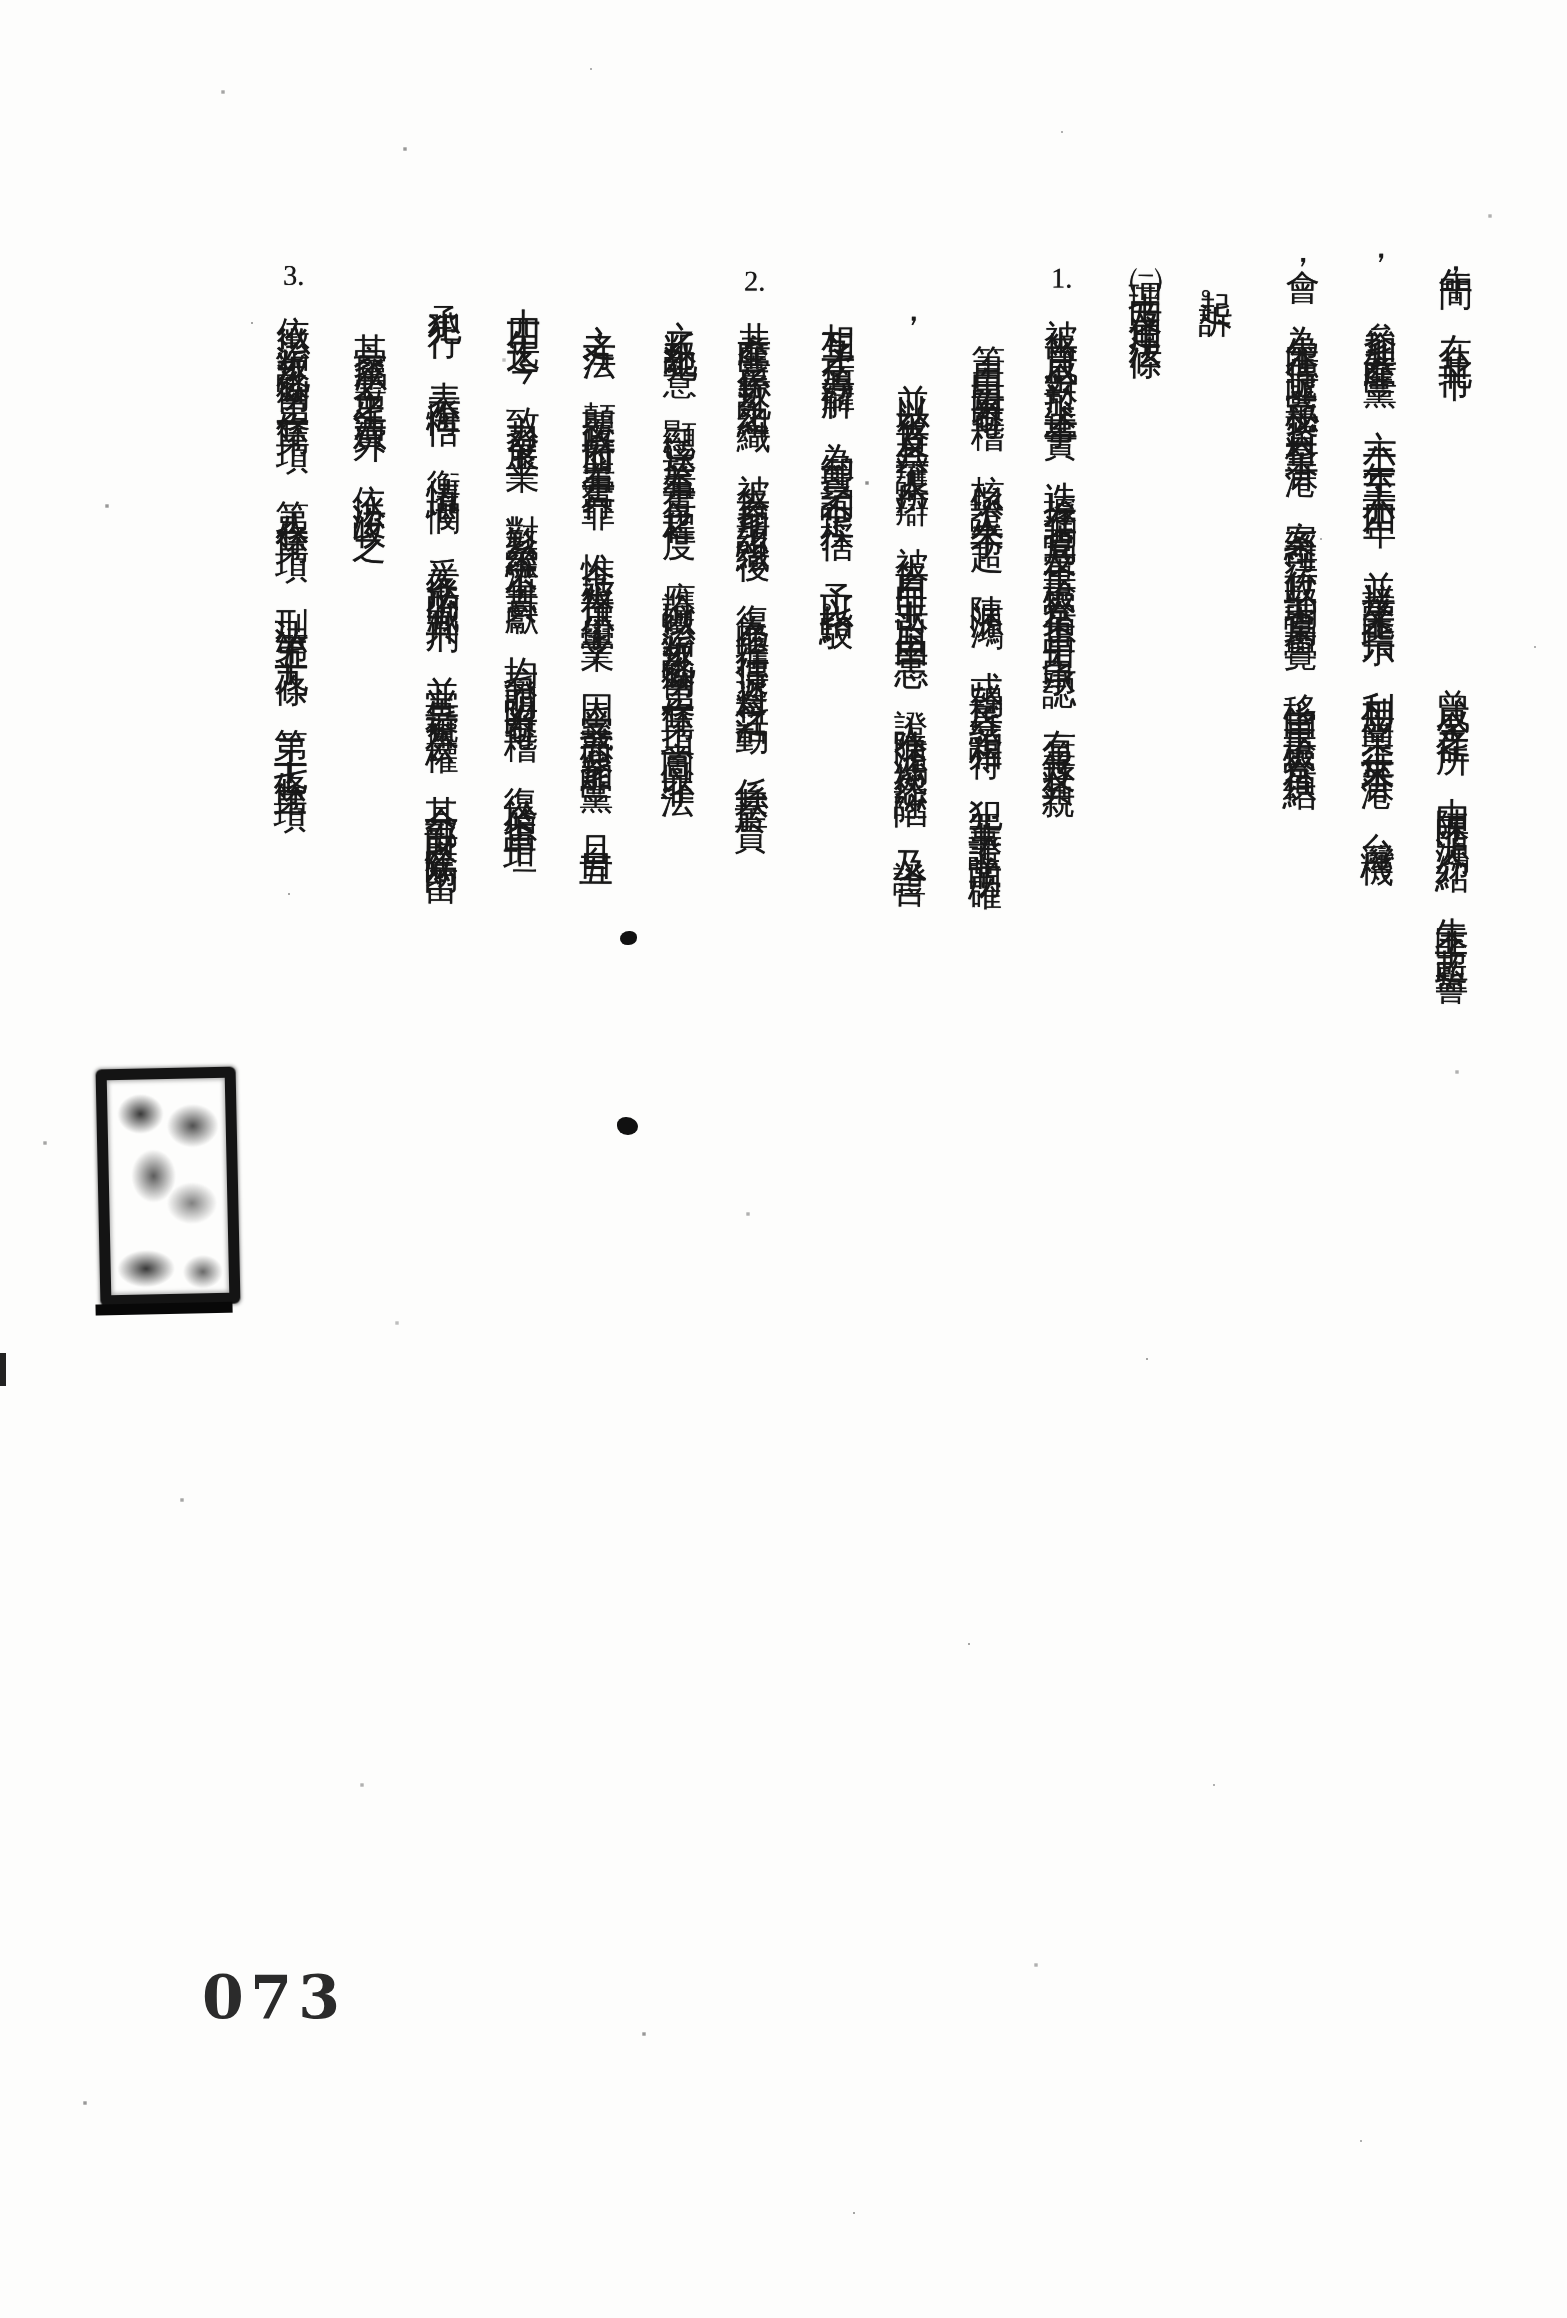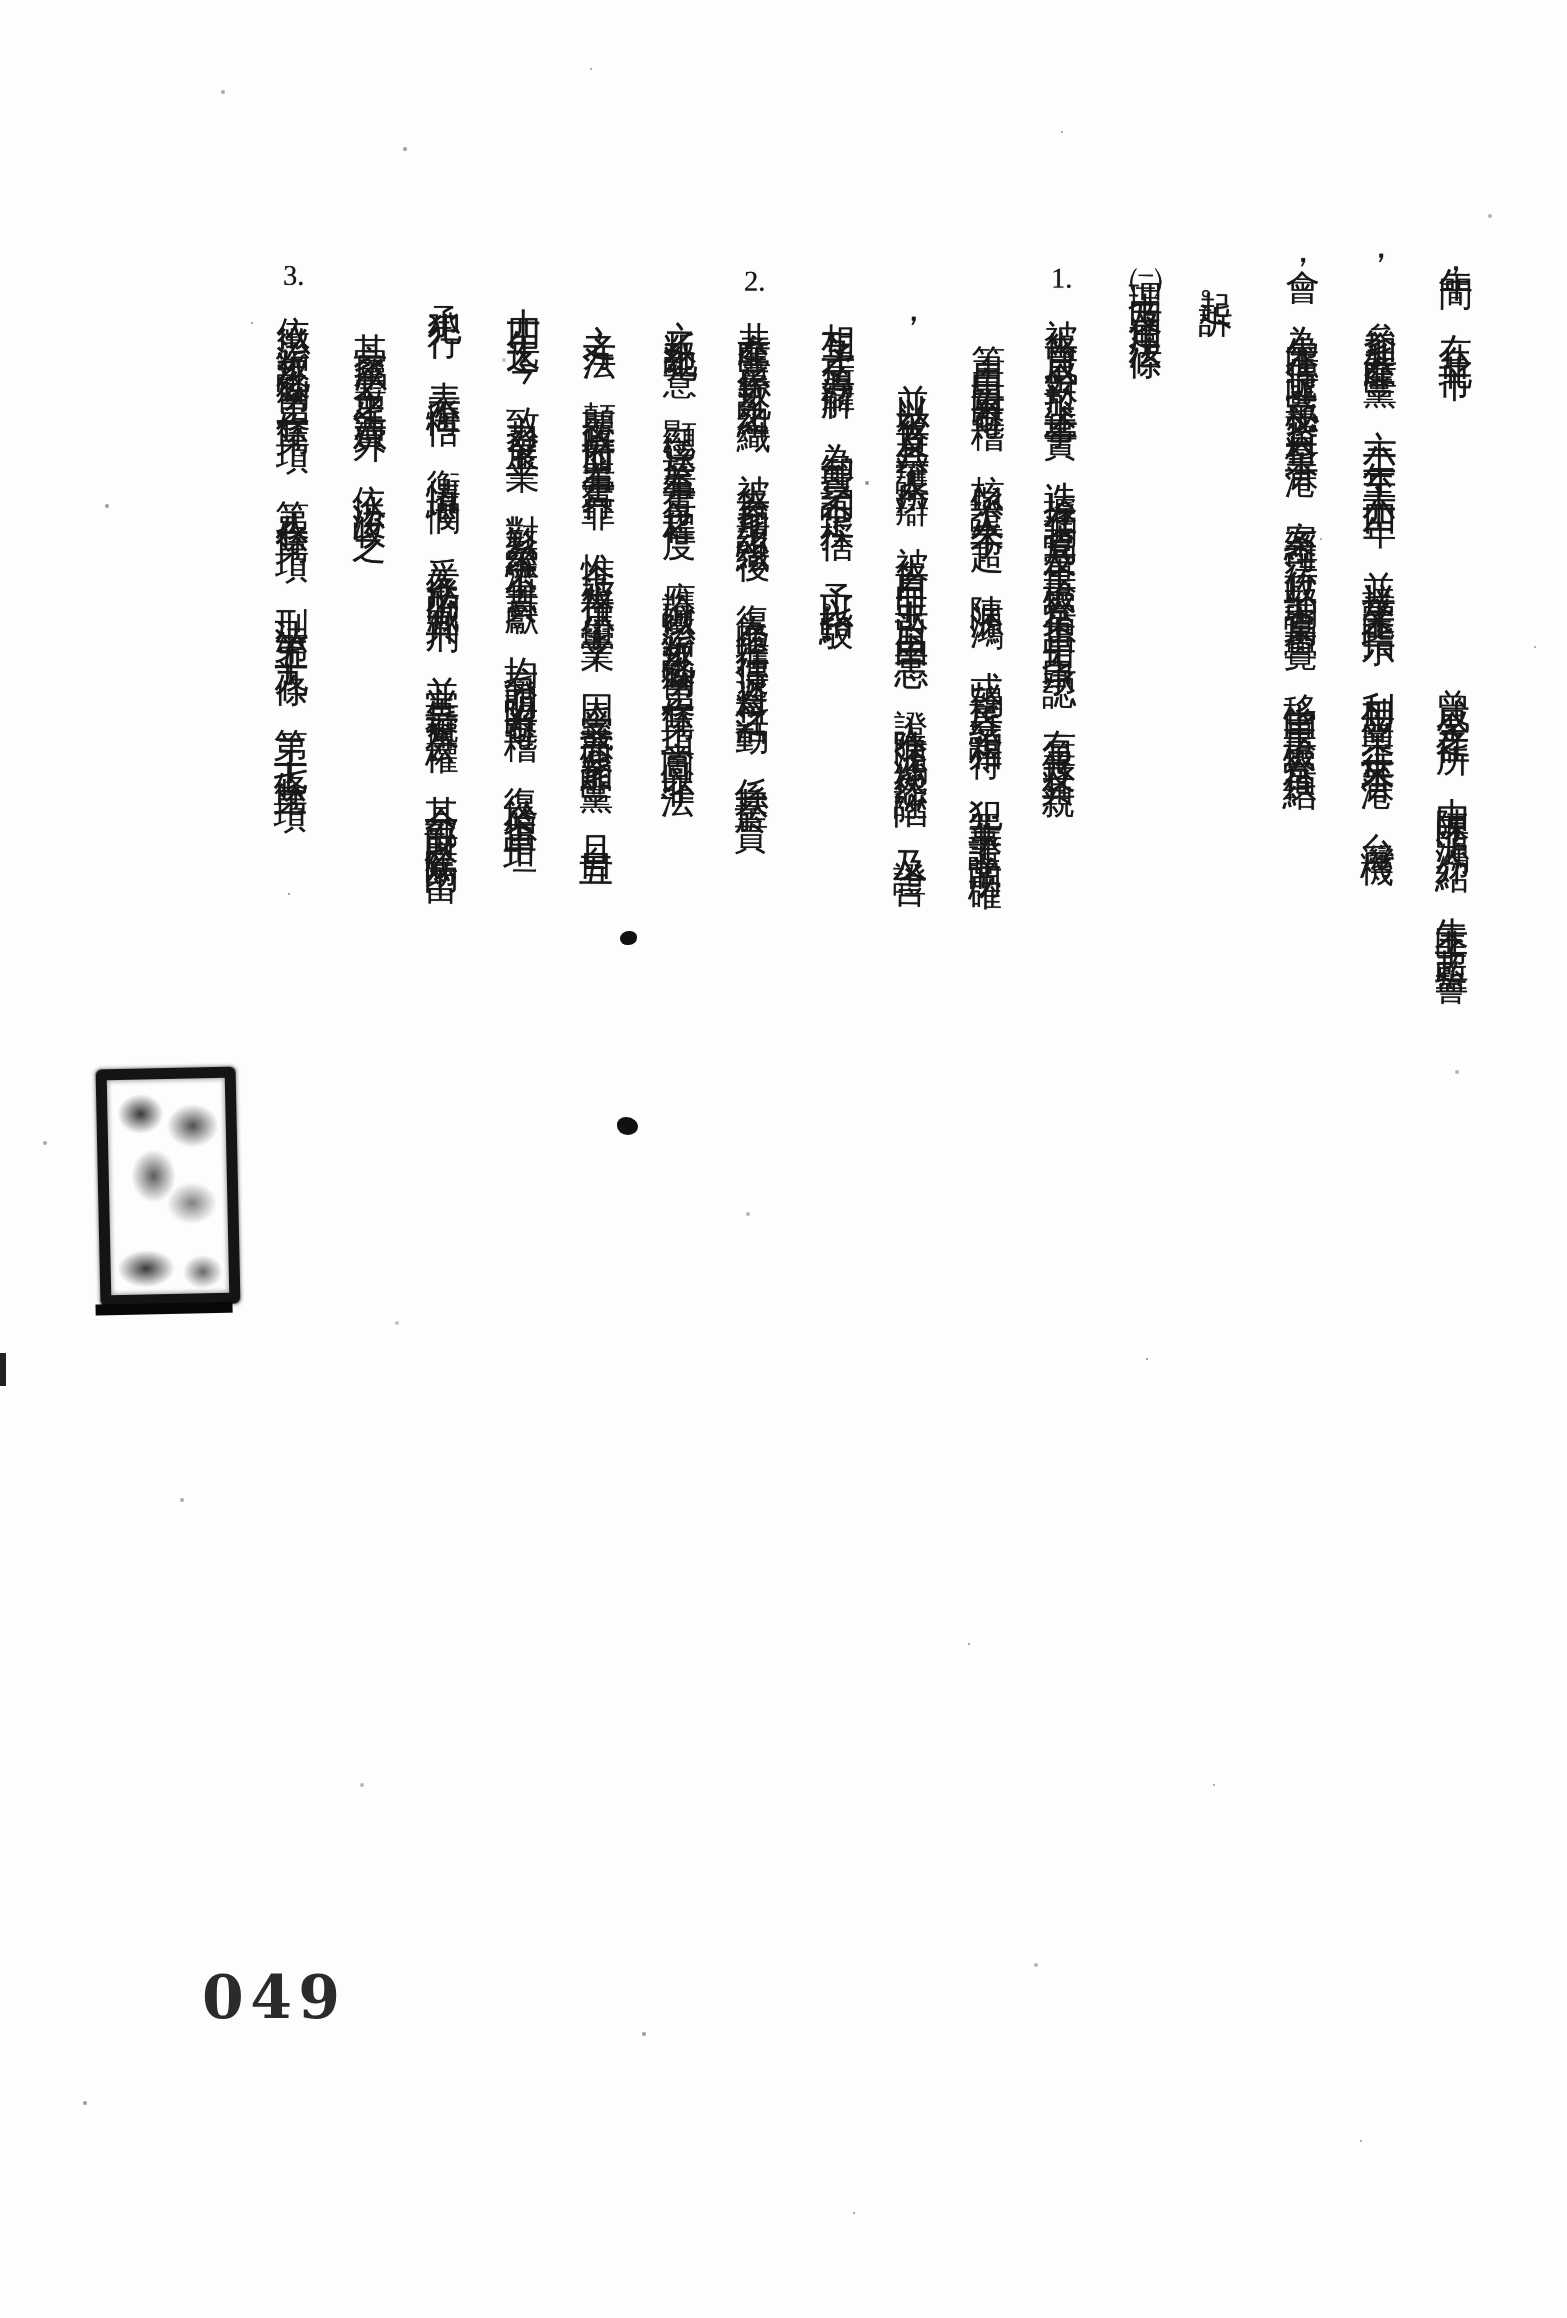--- a/index.html
+++ b/index.html
@@ -184,16 +184,16 @@
 
   </div>
 
   <div class="seal"></div>
 
   <div class="blot blot-1"></div>
   <div class="blot blot-2"></div>
   <div class="edge-smudge"></div>
   <div class="speckles"></div>
 
-  <div class="page-number">049</div>
+  <div class="page-number">073</div>
 
 </div>
 
 
 </body></html>

